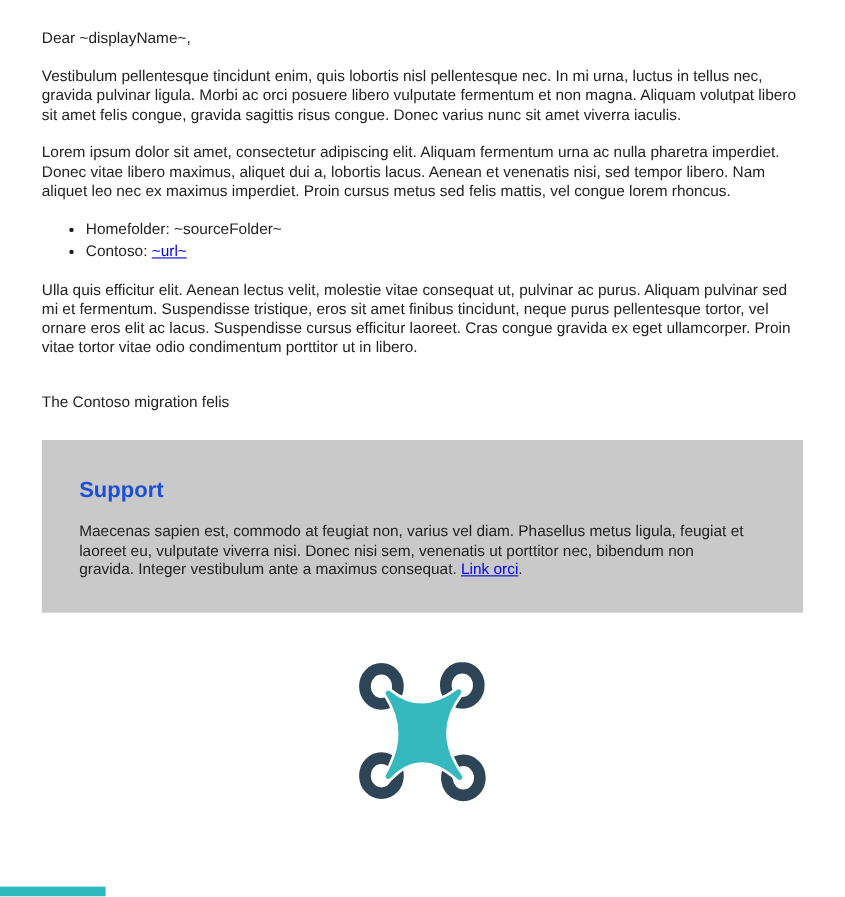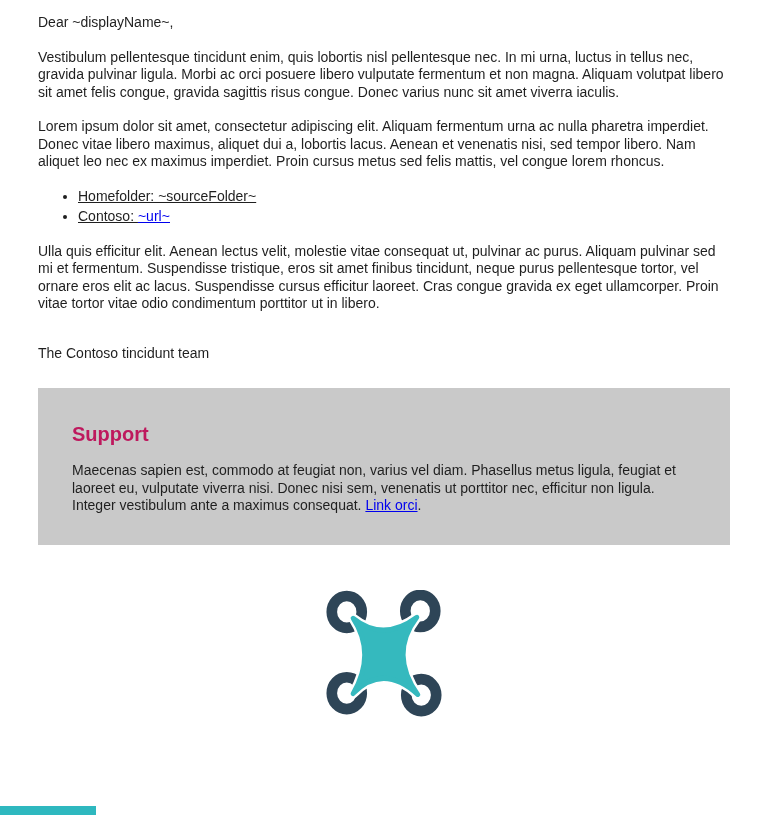--- a/index.html
+++ b/index.html
@@ -20,40 +20,39 @@
     font-family:"Liberation Sans", sans-serif;
     font-size:14px;
     line-height:17.5px;
     color:var(--text);
     overflow:hidden;
   }
   .email{
     padding:10px 38px 0 38px;
   }
   .email p{margin:17px 0;}
-  .email p.greeting{margin-top:4px;}
+  .email p.greeting{margin-top:16px;}
   .email ul{
     margin:14px 0 4px 0;
     padding-left:40px;
-    text-decoration:underline;
   }
   .email ul li{margin:3px 0;}
   a{color:var(--link);text-decoration:underline;cursor:pointer;}
   .signature{margin-top:32px !important;}
   .support-box{
     background:var(--support-bg);
     margin:26px 38px 0 38px;
     padding:34px 48px 30px 34px;
   }
   .support-title{
     margin:0 0 16px 0;
     font-size:20px;
     line-height:24px;
     font-weight:bold;
-    color:#be185d;
+    color:#1d4ed8;
   }
   .support-body{
     margin:0;
     max-width:618px;
   }
   .logo-wrap{
     margin-top:45px;
     text-align:center;
   }
   .logo-ring{stroke:var(--logo-navy);fill:none;}
@@ -83,27 +82,27 @@
       <span>Homefolder: ~sourceFolder~</span>
     </li>
     <li>
       <span>Contoso: </span><a href="#">~url~</a>
     </li>
   </ul>
 
   <p>Ulla quis efficitur elit. Aenean lectus velit, molestie vitae consequat ut, pulvinar ac purus. Aliquam pulvinar sed mi et fermentum. Suspendisse tristique, eros sit amet finibus tincidunt, neque purus pellentesque tortor, vel ornare eros elit ac lacus. Suspendisse cursus efficitur laoreet. Cras congue gravida ex eget ullamcorper. Proin vitae tortor vitae odio condimentum porttitor ut in libero.</p>
 
 
-  <p class="signature">The Contoso tincidunt team</p>
+  <p class="signature">The Contoso migration felis</p>
 </div>
 
 <div class="support-box">
   <h2 class="support-title">Support</h2>
   <p class="support-body">
-    <span>Maecenas sapien est, commodo at feugiat non, varius vel diam. Phasellus metus ligula, feugiat et laoreet eu, vulputate viverra nisi. Donec nisi sem, venenatis ut porttitor nec, efficitur non ligula. Integer vestibulum ante a maximus consequat. </span><a href="#">Link orci</a><span>.</span>
+    <span>Maecenas sapien est, commodo at feugiat non, varius vel diam. Phasellus metus ligula, feugiat et laoreet eu, vulputate viverra nisi. Donec nisi sem, venenatis ut porttitor nec, bibendum non gravida. Integer vestibulum ante a maximus consequat. </span><a href="#">Link orci</a><span>.</span>
   </p>
 </div>
 
 <div class="logo-wrap">
   <svg width="118" height="128" viewBox="0 0 122 130" aria-hidden="true">
     <g stroke-width="11">
       <ellipse class="logo-ring" cx="22.5" cy="21.5" rx="15.5" ry="16.5"></ellipse>
       <ellipse class="logo-ring" cx="98.5" cy="20.5" rx="15.5" ry="16.5"></ellipse>
       <ellipse class="logo-ring" cx="22.5" cy="105.5" rx="15.5" ry="16.5"></ellipse>
       <ellipse class="logo-ring" cx="99.5" cy="107.5" rx="15.5" ry="16.5"></ellipse>

